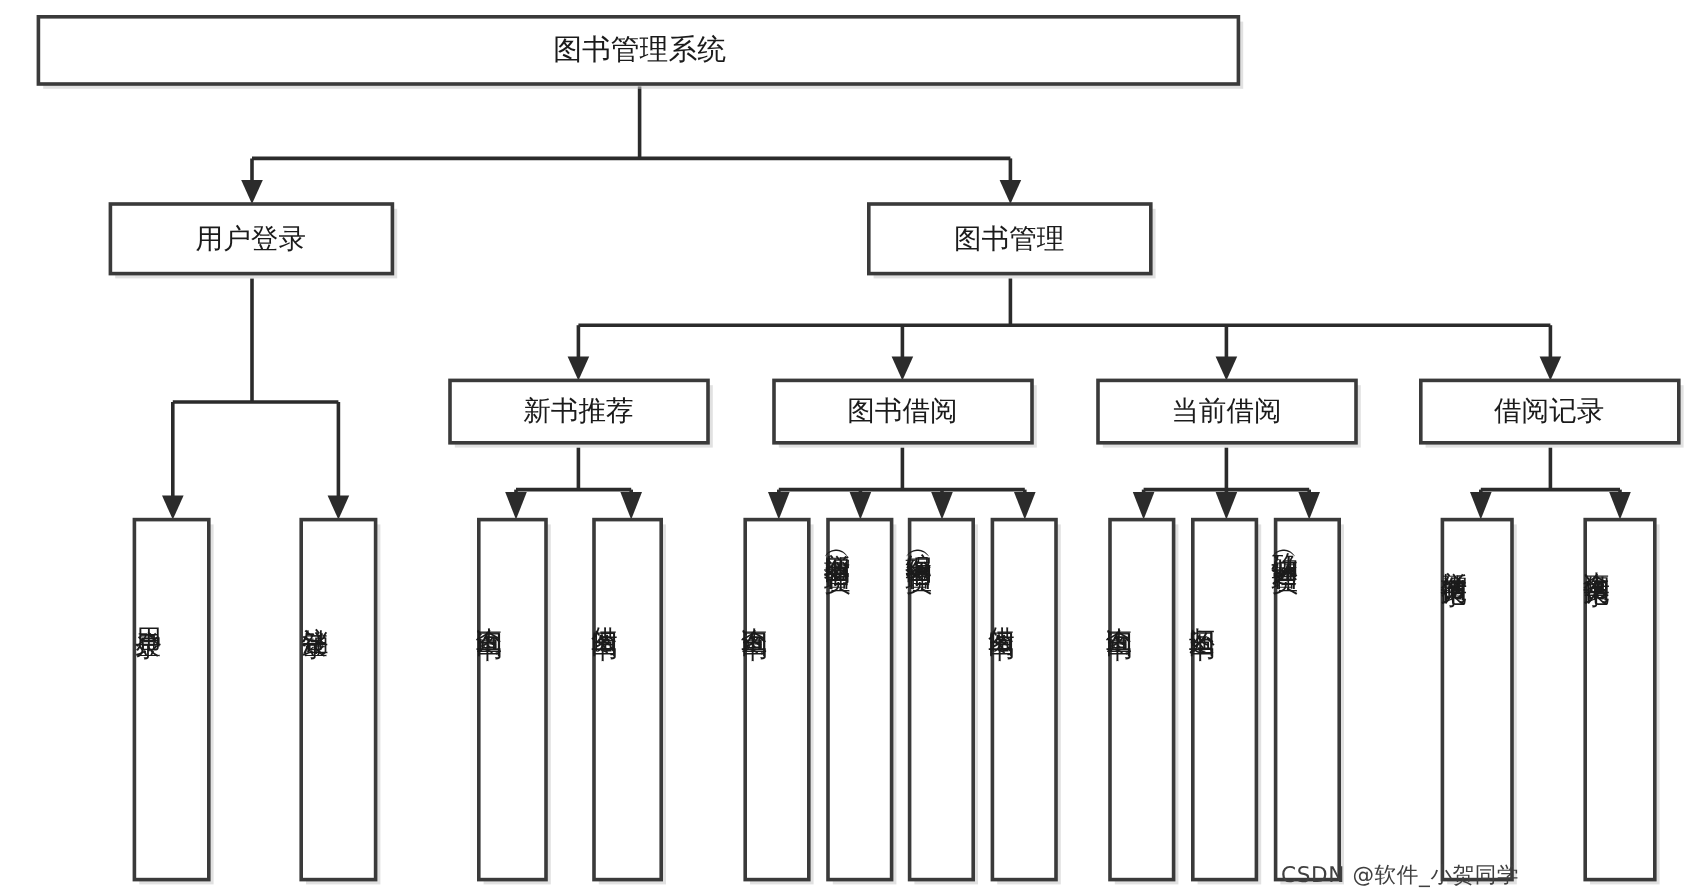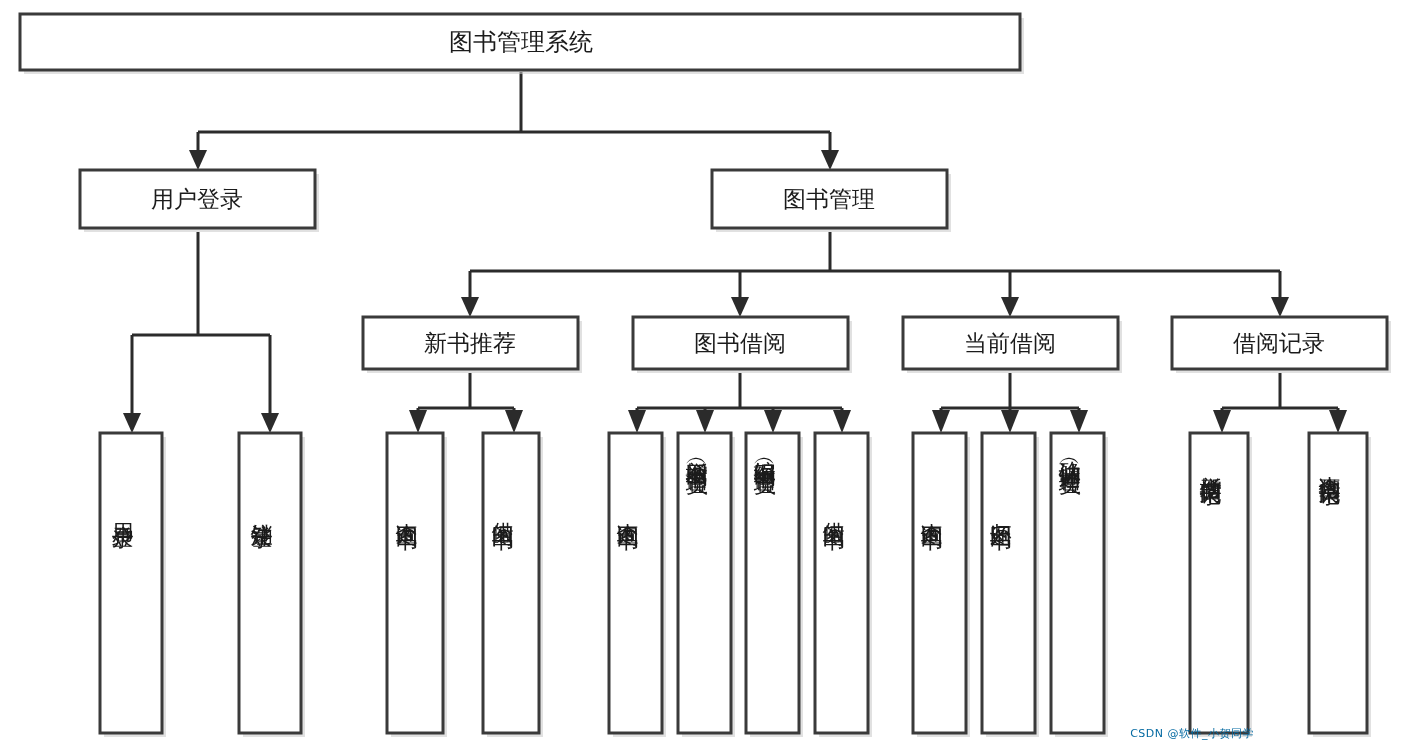--- a/index.html
+++ b/index.html
@@ -14,20 +14,21 @@
     position: relative;
     overflow: hidden;
     font-family: "DejaVu Sans", "Liberation Sans", sans-serif;
   }
   #diagram-root {
     position: absolute;
     left: 0;
     top: 0;
     width: 1262px;
     height: 747px;
+    padding-left: 12px;
   }
   svg#diagram-svg {
     display: block;
     width: 1405px;
     height: 747px;
   }
   .node-box {
     fill: #ffffff;
     stroke: #3a3a3a;
     stroke-width: 3;
@@ -73,22 +74,22 @@
     letter-spacing: 2px;
     white-space: nowrap;
     text-align: start;
     pointer-events: none;
   }
   .watermark {
     position: absolute;
     right: 8px;
     bottom: 6px;
     font-family: "DejaVu Sans", "Liberation Sans", sans-serif;
-    font-size: 11px;
-    color: #0369a1;
+    font-size: 18px;
+    color: #404040;
     letter-spacing: 0.5px;
     white-space: nowrap;
   }
 </style>
 </head>
 <body>
 
 <div id="diagram-root">
 
   <svg id="diagram-svg" viewBox="0 0 1405 747" xmlns="http://www.w3.org/2000/svg">

